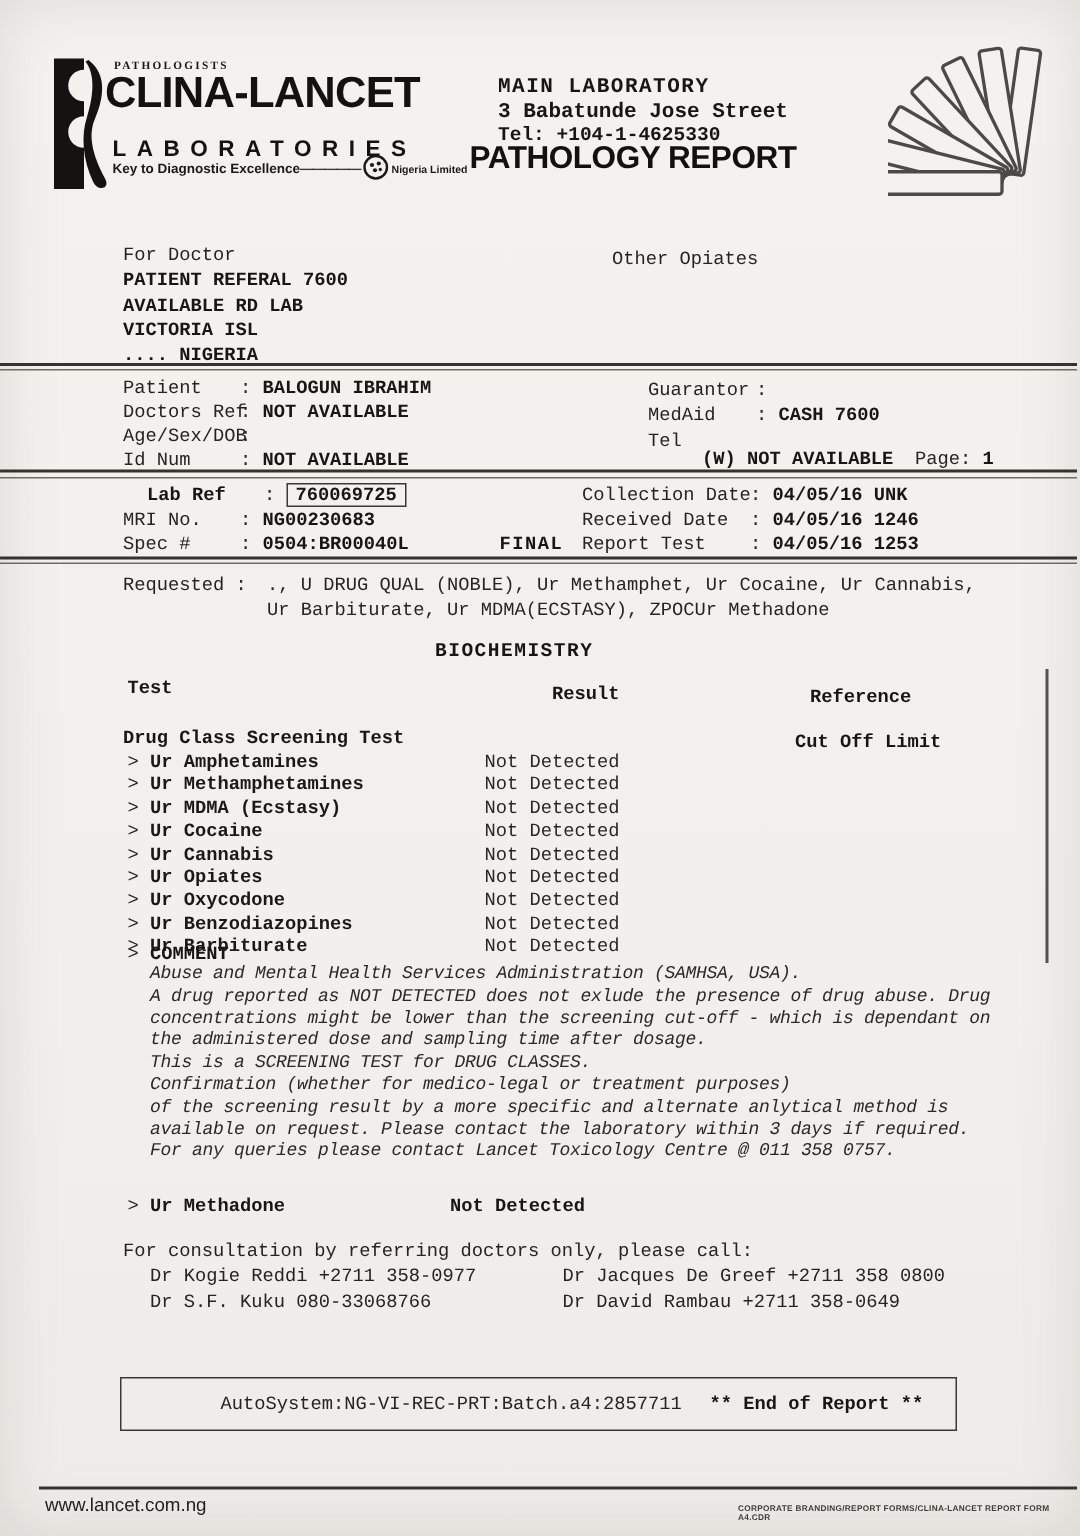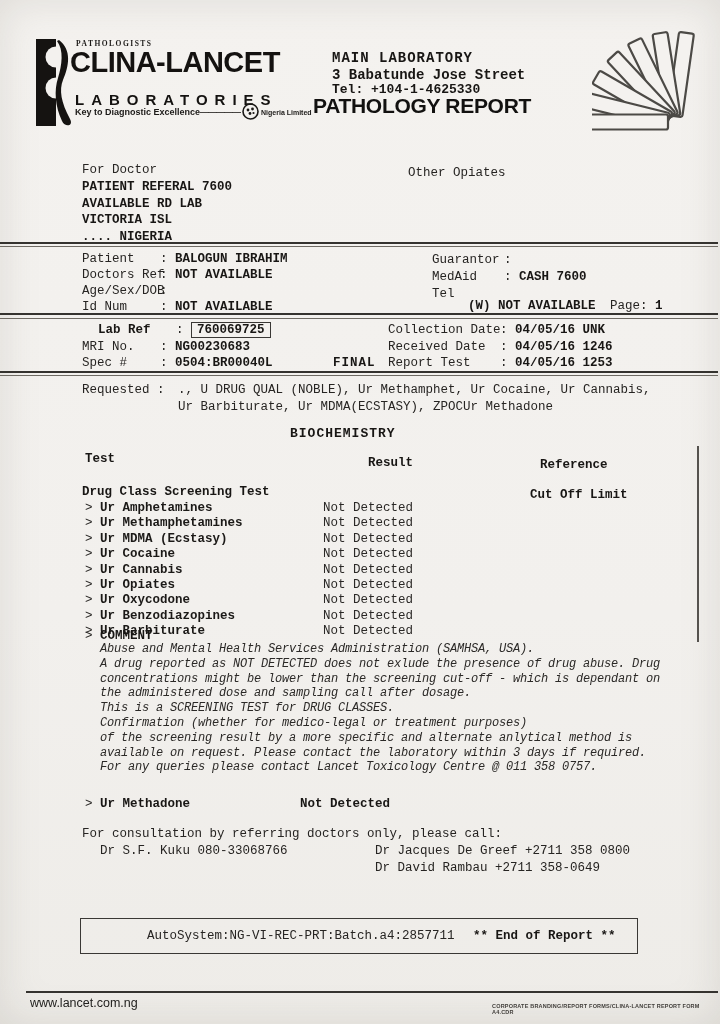--- a/index.html
+++ b/index.html
@@ -197,36 +197,37 @@
       </div>
   </div>
 
   <div class="abs mono" style="left:85px;top:628px;white-space:nowrap;">
     <span>&gt;</span>&nbsp;<span class="b">COMMENT</span>
   </div>
   <div class="abs mono comment" style="left:100px;top:642px;width:600px;">
     <div>Abuse and Mental Health Services Administration (SAMHSA, USA).</div>
     <div>A drug reported as NOT DETECTED does not exlude the presence of drug abuse. Drug</div>
     <div>concentrations might be lower than the screening cut-off - which is dependant on</div>
-    <div>the administered dose and sampling call after dosage.</div>
+    <div>the administered dose and sampling time after dosage.</div>
     <div>This is a SCREENING TEST for DRUG CLASSES.</div>
     <div>Confirmation (whether for medico-legal or treatment purposes)</div>
     <div>of the screening result by a more specific and alternate anlytical method is</div>
     <div>available on request.  Please contact the laboratory within 3 days if required.</div>
     <div>For any queries please contact Lancet Toxicology Centre @ 011 358 0757.</div>
   </div>
 
   <div class="abs mono" style="left:85px;top:796px;white-space:nowrap;">
     <span>&gt;</span>&nbsp;<span class="b">Ur Methadone</span><span class="b" style="position:absolute;left:215px;">Not Detected</span>
   </div>
 
   <div class="abs" style="left:697px;top:446px;width:1.5px;height:196px;background:#55524e;"></div>
 
   <div class="abs mono" style="left:82px;top:826px;">For consultation by referring doctors only, please call:</div>
   <div class="abs mono consult" style="left:100px;top:843px;">
+    <div>Dr Kogie Reddi +2711 358-0977</div>
     <div>Dr S.F. Kuku 080-33068766</div>
   </div>
   <div class="abs mono consult" style="left:375px;top:843px;">
     <div>Dr Jacques De Greef +2711 358 0800</div>
     <div>Dr David Rambau +2711 358-0649</div>
   </div>
 
   <div class="abs box" style="left:80px;top:918px;width:556px;height:34px;">
     <span class="mono" style="position:absolute;left:66px;top:9px;">AutoSystem:NG-VI-REC-PRT:Batch.a4:2857711</span>
     <span class="mono b" style="position:absolute;left:392px;top:9px;">** End of Report **</span>

